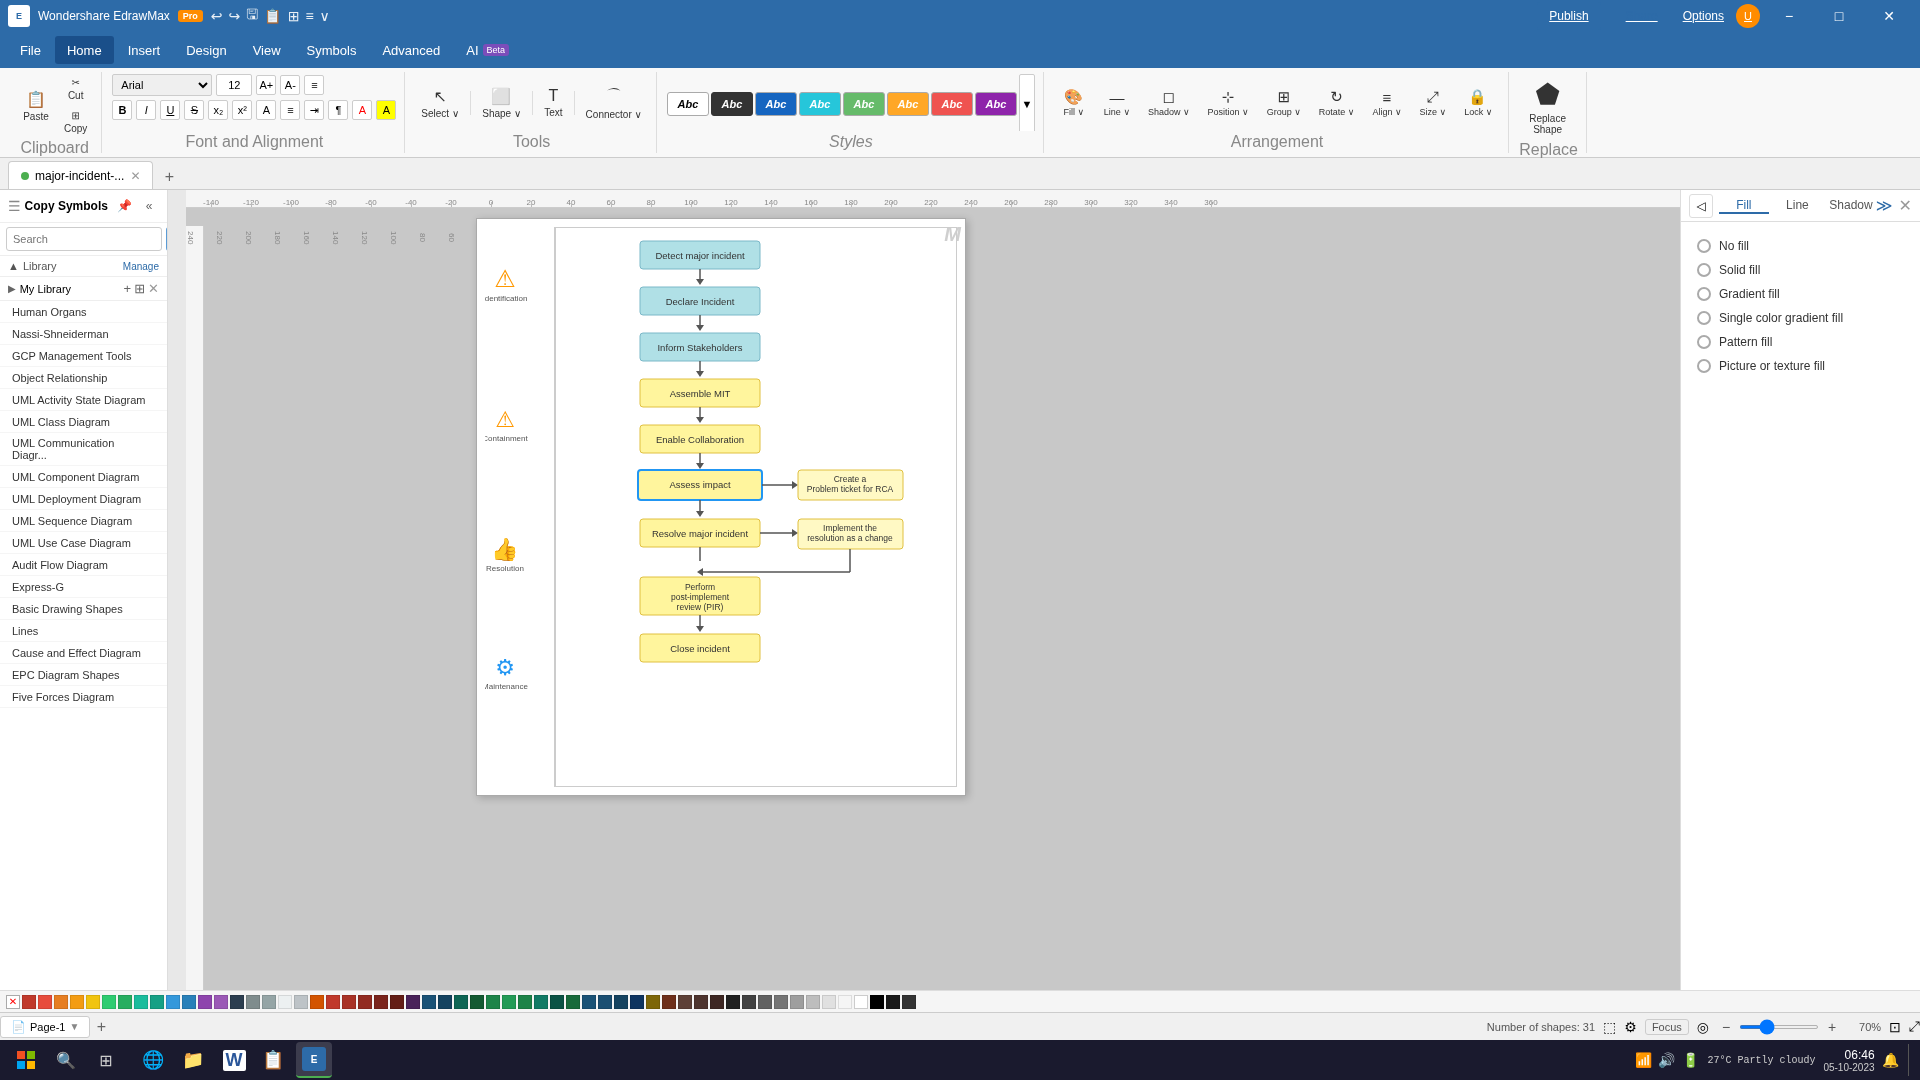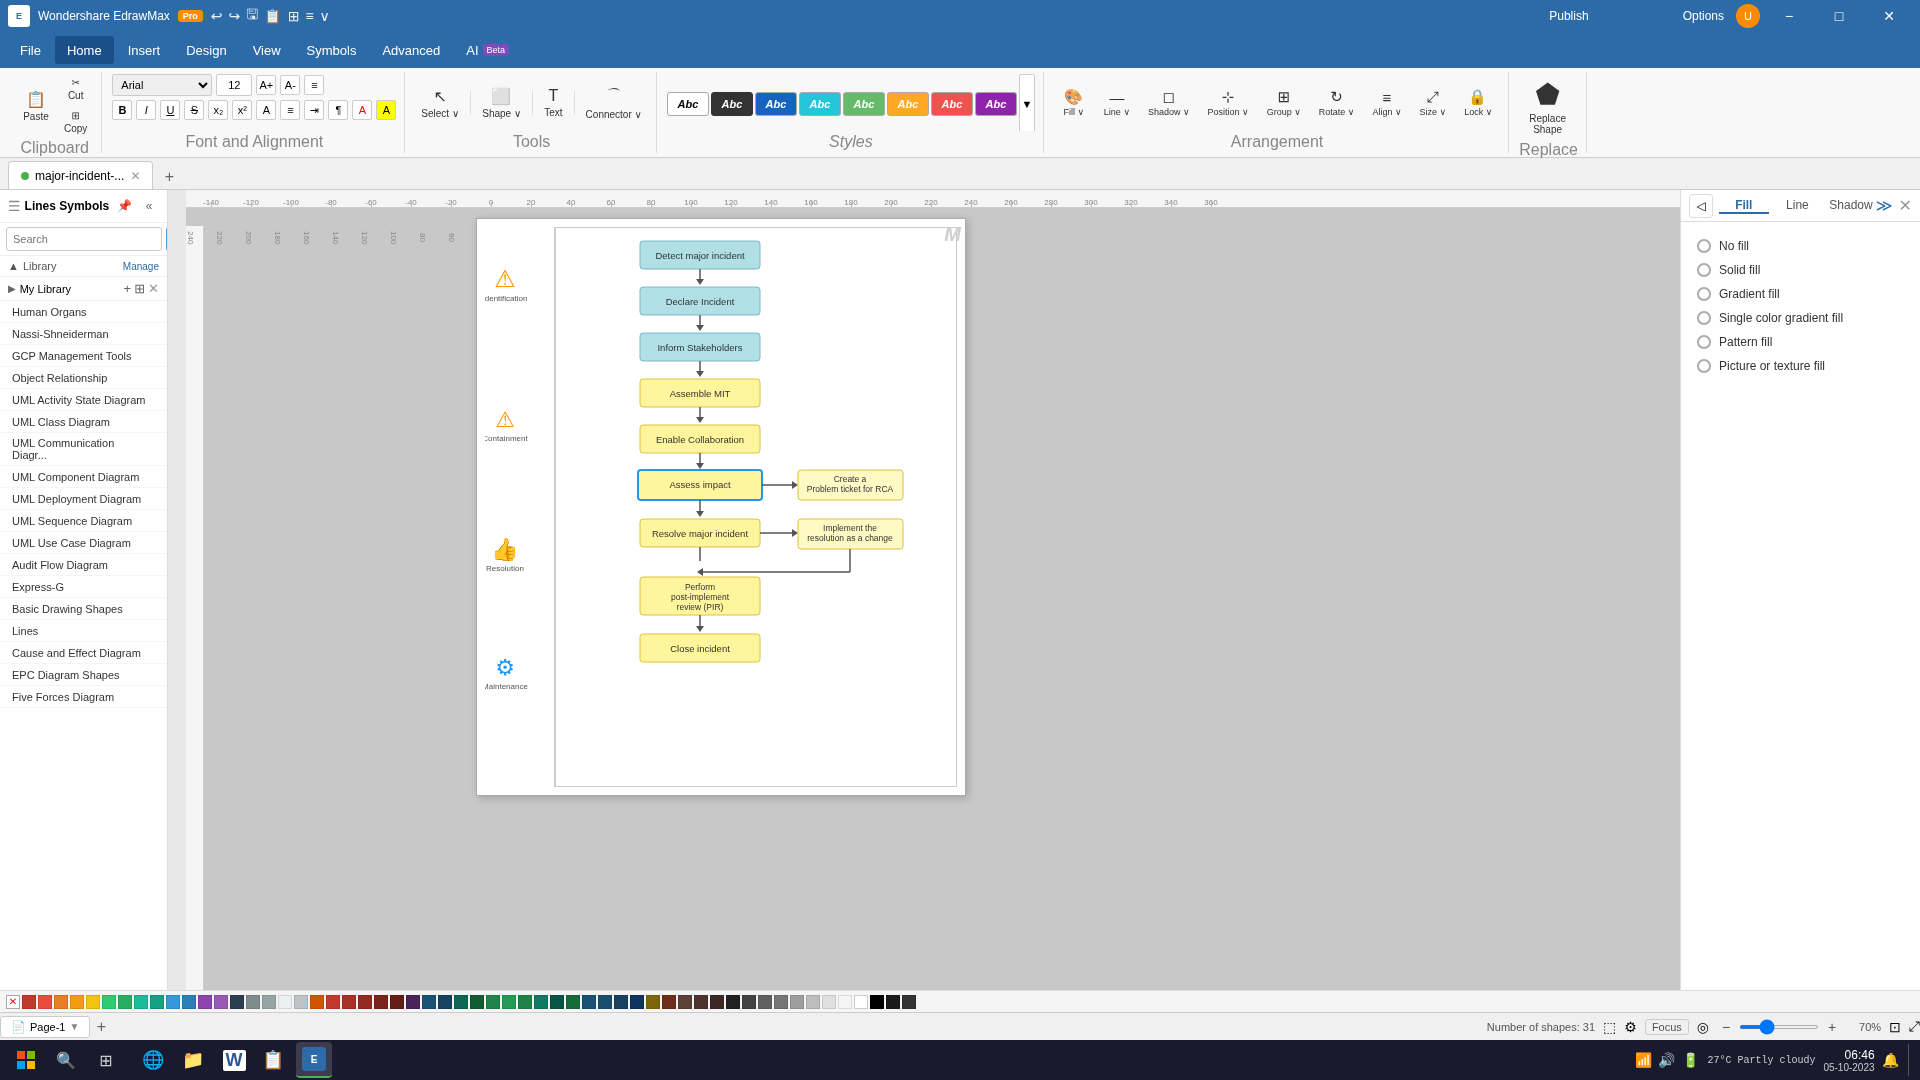--- a/index.html
+++ b/index.html
@@ -11,21 +11,21 @@
       background: #2d6ba8;
       display: flex;
       align-items: center;
       padding: 0 8px;
       color: white;
       font-size: 12px;
       gap: 8px;
     }
     #title-bar .window-controls { margin-left: auto; display: flex; gap: 4px; }
     #title-bar .win-btn { width: 46px; height: 32px; display: flex; align-items: center; justify-content: center; cursor: pointer; font-size: 14px; }
-    .title-actions { display: flex; gap: 12px; align-items: center; margin-left: 20px; font-size: 11px; }
+    .title-actions { display: flex; gap: 12px; align-items: center; margin-left: 20px; font-size: 11px; text-decoration: underline; }
     .quick-access { display: flex; gap: 6px; align-items: center; }
     .qa-btn { color: #fff; opacity: 0.9; cursor: pointer; font-size: 14px; }
 
     
     #menu-bar {
       height: 36px;
       background: #2d6ba8;
       display: flex;
       align-items: center;
       padding: 0 8px;
@@ -226,21 +226,21 @@
     .panel-tab {
       flex: 1;
       display: flex;
       align-items: center;
       justify-content: center;
       cursor: pointer;
       font-size: 12px;
       color: #555;
       border-bottom: 2px solid transparent;
     }
-    .panel-tab.active { color: #2d6ba8; border-bottom-color: #2d6ba8; font-weight: 700; }
+    .panel-tab.active { color: #2d6ba8; border-bottom-color: #2d6ba8; font-weight: 400; }
     .panel-content { padding: 12px; }
     .fill-option {
       display: flex;
       align-items: center;
       gap: 8px;
       padding: 5px 4px;
       cursor: pointer;
       font-size: 12px;
       color: #333;
     }
@@ -522,21 +522,21 @@
     <span style="color:#999;font-size:12px;">✕</span>
   </div>
   <div class="tab-add-btn">+</div>
 </div>
 
 <div id="main" style="height:calc(1080px - 32px - 36px - 90px - 32px - 28px - 22px - 40px);">
 
   <div id="left-sidebar">
     <div class="sidebar-header">
       <span style="font-size:14px;color:#888;">☰</span>
-      <span class="sidebar-title">Lines Symbols</span>
+      <span class="sidebar-title">Copy Symbols</span>
       <div class="sidebar-header-icons">
         <span class="sidebar-icon-btn">📌</span>
         <span class="sidebar-icon-btn">«</span>
       </div>
     </div>
     <div class="search-row">
       <input class="search-input" type="text" placeholder="Search" style="">
       <button class="search-btn">Search</button>
     </div>
     <div class="lib-section">

